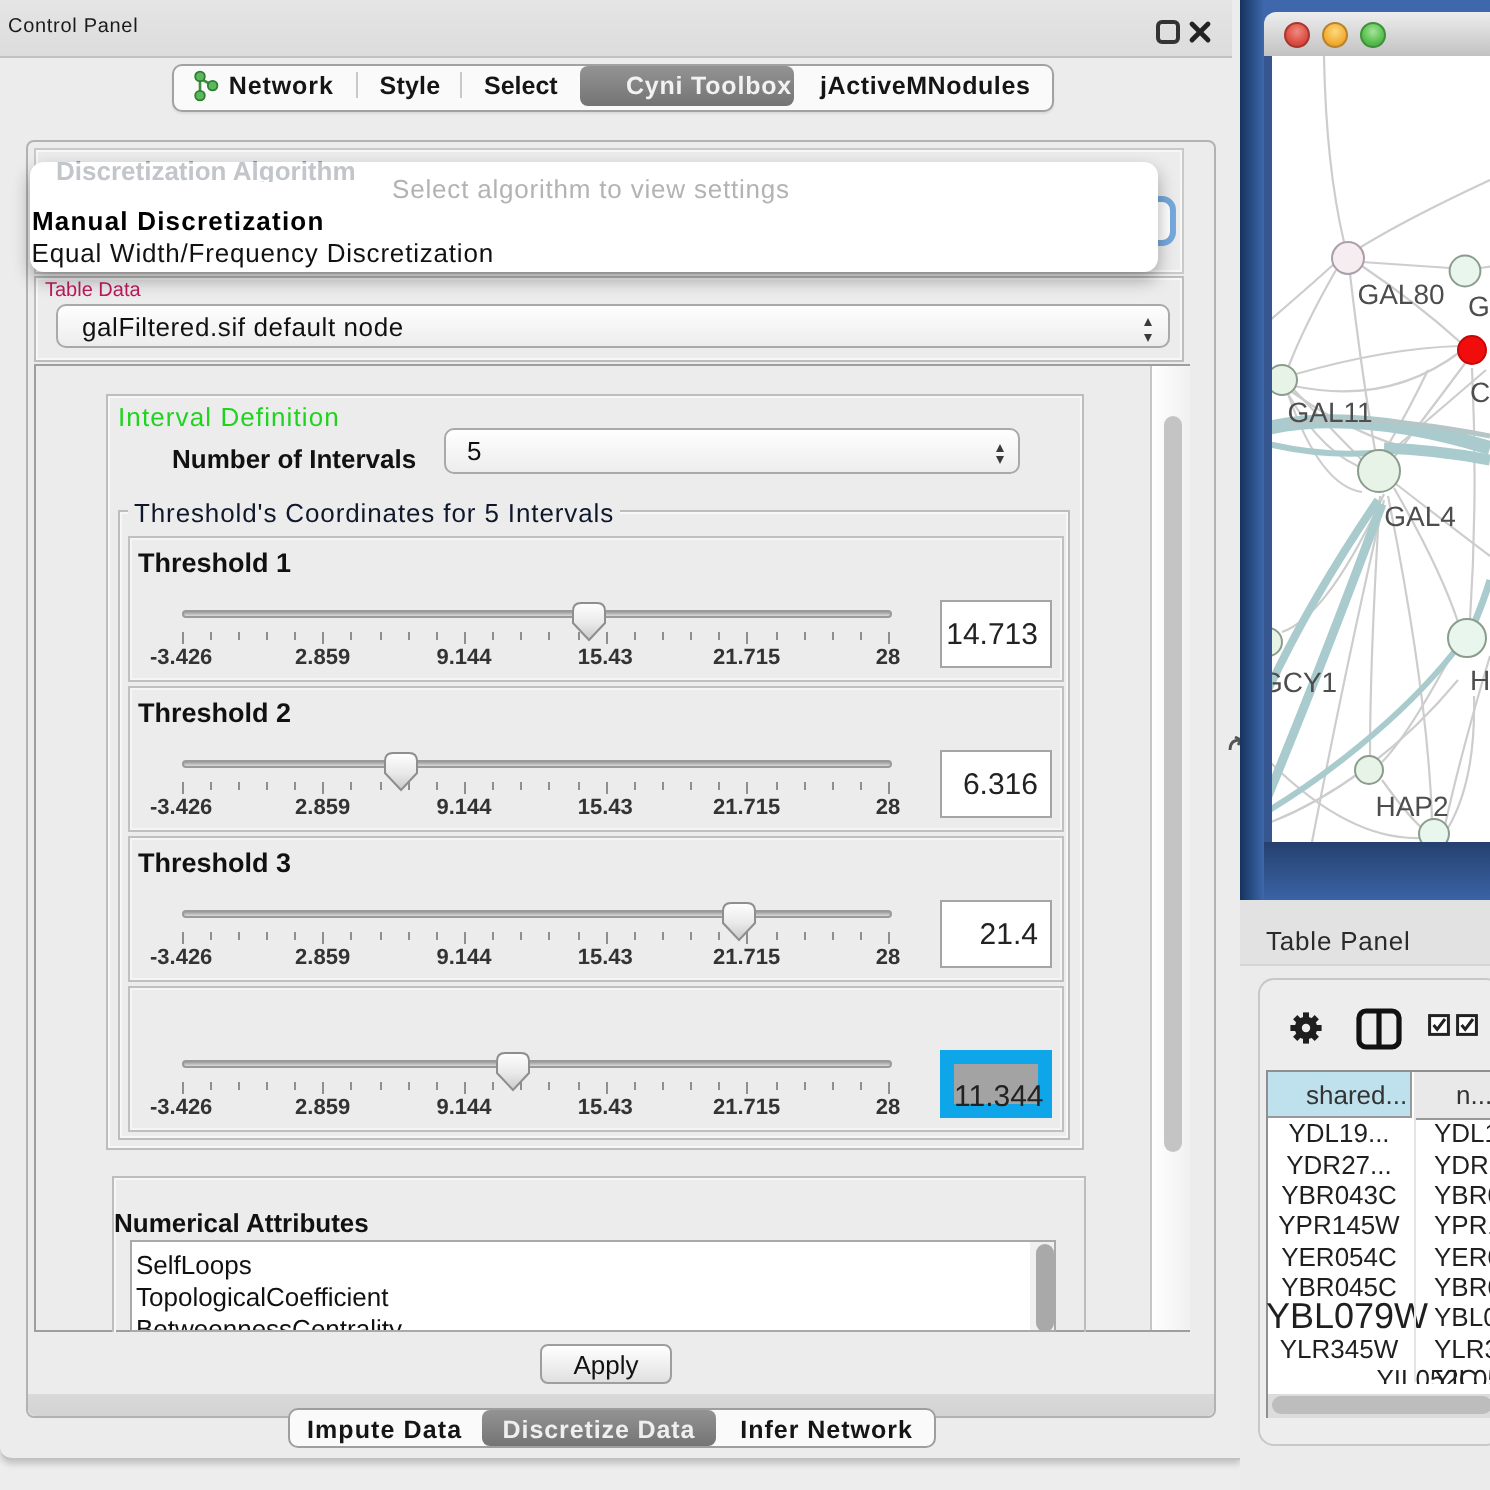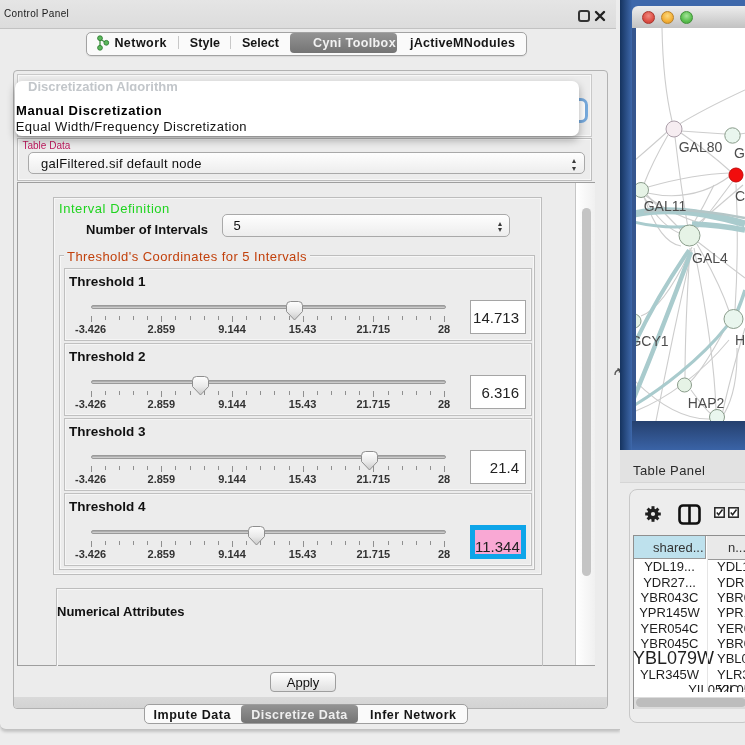--- a/index.html
+++ b/index.html
@@ -54,21 +54,21 @@
 <div class="abs" style="left:53px;top:197px;width:489px;height:378px;border:1px solid #BDBDBD;box-shadow:inset 0 0 0 1px #F7F7F7;box-sizing:border-box;"></div>
 <div class="abs" style="left:56px;top:201px;background:#ECECEC;padding:0 3px;font-size:13px;letter-spacing:0.55px;color:#1FD41F;">Interval Definition</div>
 
 <div class="abs" style="left:86px;top:221.5px;font-size:13px;font-weight:bold;color:#111;">Number of Intervals</div>
 <div class="abs" style="left:222px;top:214px;width:288px;height:22.5px;background:linear-gradient(180deg,#FEFEFE,#EDEDED);border:1px solid #A9A9A9;border-radius:5px;box-sizing:border-box;"></div>
 <div class="abs" style="left:233.5px;top:218px;font-size:13px;color:#111;">5</div>
 <div class="abs" style="left:498px;top:221.5px;width:0;height:0;border-left:2.8px solid transparent;border-right:2.8px solid transparent;border-bottom:4.2px solid #3A3A3A;"></div>
 <div class="abs" style="left:498px;top:228px;width:0;height:0;border-left:2.8px solid transparent;border-right:2.8px solid transparent;border-top:4.2px solid #3A3A3A;"></div>
 
 <div class="abs" style="left:59.3px;top:255px;width:475.5px;height:315px;border:1px solid #BDBDBD;box-shadow:inset 0 0 0 1px #F7F7F7;box-sizing:border-box;"></div>
-<div class="abs" style="left:64px;top:248.5px;background:#ECECEC;padding:0 3px;font-size:13px;letter-spacing:0.44px;color:#c2410c;">Threshold's Coordinates for 5 Intervals</div>
+<div class="abs" style="left:64px;top:248.5px;background:#ECECEC;padding:0 3px;font-size:13px;letter-spacing:0.44px;color:#0f172a;">Threshold's Coordinates for 5 Intervals</div>
 
 <div style="position:absolute;left:63.5px;top:267.5px;width:468.5px;height:73px;border:1px solid #C0C0C0;box-shadow:inset 0 0 0 1px #F5F5F5;background:#ECECEC;box-sizing:border-box;"></div>
 <div style="position:absolute;left:69px;top:273.5px;width:200px;height:15px;font-size:13.5px;font-weight:bold;color:#111;">Threshold 1</div>
 <div style="position:absolute;left:90.6px;top:304.5px;width:353.4px;height:2.5px;background:linear-gradient(180deg,#9E9E9E,#DADADA);border:1px solid #9A9A9A;border-radius:3px;"></div>
 <div style="position:absolute;left:90.6px;top:315.5px;width:1px;height:6px;background:#8F8F8F;"></div>
     <div style="position:absolute;left:104.7px;top:315.5px;width:1px;height:4.5px;background:#8F8F8F;"></div>
     <div style="position:absolute;left:118.9px;top:315.5px;width:1px;height:4.5px;background:#8F8F8F;"></div>
     <div style="position:absolute;left:133.0px;top:315.5px;width:1px;height:4.5px;background:#8F8F8F;"></div>
     <div style="position:absolute;left:147.1px;top:315.5px;width:1px;height:4.5px;background:#8F8F8F;"></div>
     <div style="position:absolute;left:161.3px;top:315.5px;width:1px;height:6px;background:#8F8F8F;"></div>
@@ -195,21 +195,20 @@
         <linearGradient id="thg417" x1="0" y1="0" x2="0" y2="1">
           <stop offset="0" stop-color="#FEFEFE"></stop>
           <stop offset="0.55" stop-color="#E9E9E9"></stop>
           <stop offset="1" stop-color="#C9C9C9"></stop>
         </linearGradient>
       </defs>
 <path d="M4.5,0.5 L12.5,0.5 Q16.5,0.5 16.5,4.5 L16.5,10.5 L8.5,19 L0.5,10.5 L0.5,4.5 Q0.5,0.5 4.5,0.5 Z" fill="url(#thg417)" stroke="#8E8E8E" stroke-width="1"></path>
     </svg>
 <div style="position:absolute;left:470px;top:450.2px;width:56px;height:34px;background:#FFF;border:1px solid #A5A5A5;font-size:15px;color:#222;text-align:right;line-height:34px;padding-right:6px;box-sizing:border-box;">21.4</div>
 <div style="position:absolute;left:63.5px;top:492.5px;width:468.5px;height:73px;border:1px solid #C0C0C0;box-shadow:inset 0 0 0 1px #F5F5F5;background:#ECECEC;box-sizing:border-box;"></div>
-<div style="position:absolute;left:69px;top:498.5px;width:200px;height:15px;font-size:13.5px;font-weight:bold;color:#111;">Threshold 4</div>
 <div style="position:absolute;left:90.6px;top:529.5px;width:353.4px;height:2.5px;background:linear-gradient(180deg,#9E9E9E,#DADADA);border:1px solid #9A9A9A;border-radius:3px;"></div>
 <div style="position:absolute;left:90.6px;top:540.5px;width:1px;height:6px;background:#8F8F8F;"></div>
     <div style="position:absolute;left:104.7px;top:540.5px;width:1px;height:4.5px;background:#8F8F8F;"></div>
     <div style="position:absolute;left:118.9px;top:540.5px;width:1px;height:4.5px;background:#8F8F8F;"></div>
     <div style="position:absolute;left:133.0px;top:540.5px;width:1px;height:4.5px;background:#8F8F8F;"></div>
     <div style="position:absolute;left:147.1px;top:540.5px;width:1px;height:4.5px;background:#8F8F8F;"></div>
     <div style="position:absolute;left:161.3px;top:540.5px;width:1px;height:6px;background:#8F8F8F;"></div>
     <div style="position:absolute;left:175.4px;top:540.5px;width:1px;height:4.5px;background:#8F8F8F;"></div>
     <div style="position:absolute;left:189.6px;top:540.5px;width:1px;height:4.5px;background:#8F8F8F;"></div>
     <div style="position:absolute;left:203.7px;top:540.5px;width:1px;height:4.5px;background:#8F8F8F;"></div>
@@ -239,24 +238,31 @@
 <svg style="position:absolute;left:248.2px;top:525.5px;" width="17" height="20" viewBox="0 0 17 20">
 <defs>
         <linearGradient id="thg492" x1="0" y1="0" x2="0" y2="1">
           <stop offset="0" stop-color="#FEFEFE"></stop>
           <stop offset="0.55" stop-color="#E9E9E9"></stop>
           <stop offset="1" stop-color="#C9C9C9"></stop>
         </linearGradient>
       </defs>
 <path d="M4.5,0.5 L12.5,0.5 Q16.5,0.5 16.5,4.5 L16.5,10.5 L8.5,19 L0.5,10.5 L0.5,4.5 Q0.5,0.5 4.5,0.5 Z" fill="url(#thg492)" stroke="#8E8E8E" stroke-width="1"></path>
     </svg>
-<div style="position:absolute;left:470px;top:525.2px;width:56px;height:34px;background:#f9a8d4;border:5px solid #0ea5e9;font-size:15px;color:#222;text-align:right;line-height:34px;padding-right:6px;box-sizing:border-box;">11.344</div>
+<div style="position:absolute;left:470px;top:525.2px;width:56px;height:34px;background:#a3a3a3;border:7px solid #0ea5e9;font-size:15px;color:#222;text-align:right;line-height:34px;padding-right:6px;box-sizing:border-box;">11.344</div>
 
 <div class="abs" style="left:55.6px;top:588px;width:487px;height:78px;border:1px solid #BDBDBD;border-bottom:none;box-shadow:inset 1px 1px 0 0 #F7F7F7;box-sizing:border-box;"></div>
 <div class="abs" style="left:57px;top:603.5px;font-size:13px;font-weight:bold;color:#111;">Numerical Attributes</div>
+<div class="abs" style="left:65px;top:620px;width:463px;height:46px;background:#FFF;border:1px solid #A9A9A9;box-sizing:border-box;overflow:hidden;">
+  <div style="position:absolute;left:2px;top:3.5px;font-size:13px;color:#111;">SelfLoops</div>
+  <div style="position:absolute;left:2px;top:19.8px;font-size:13px;color:#111;">TopologicalCoefficient</div>
+  <div style="position:absolute;left:2px;top:36.1px;font-size:13px;color:#111;">BetweennessCentrality</div>
+  <div style="position:absolute;left:449px;top:0;width:14px;height:46px;background:#F0F0F0;"></div>
+  <div style="position:absolute;left:452px;top:0.5px;width:9px;height:44px;background:#A9A9A9;border-radius:5px;"></div>
+</div>
 
 <div class="abs" style="left:270px;top:672px;width:66px;height:20px;background:linear-gradient(180deg,#FFFFFF,#E0E0E0);border:1px solid #9E9E9E;border-radius:4px;font-size:13px;color:#111;text-align:center;line-height:19px;box-sizing:border-box;">Apply</div>
 
 <div class="abs" style="left:143.8px;top:704px;width:323.8px;height:20px;background:#FAFAFA;border:1px solid #9E9E9E;border-radius:5px;box-sizing:border-box;"></div>
 <div class="abs" style="left:240.7px;top:705px;width:117.6px;height:18px;background:linear-gradient(180deg,#939393,#747474);border-radius:4px;"></div>
 <div class="abs" style="left:143.8px;top:707.5px;width:97px;font-size:12.5px;font-weight:bold;letter-spacing:0.55px;color:#151515;text-align:center;">Impute Data</div>
 <div class="abs" style="left:240.7px;top:707.5px;width:117.6px;font-size:12.5px;font-weight:bold;letter-spacing:0.45px;color:#EFEFEF;text-align:center;">Discretize Data</div>
 <div class="abs" style="left:358.3px;top:707.5px;width:110px;font-size:12.5px;font-weight:bold;letter-spacing:0.5px;color:#151515;text-align:center;">Infer Network</div>
 
 <svg class="abs" style="left:614px;top:368px;" width="7" height="8" viewBox="0 0 7 8">
@@ -389,15 +395,16 @@
 <div style="position:absolute;left:633px;top:682.1px;width:73px;height:15.35px;font-size:13px;color:#1F1F1F;text-align:center;line-height:15.35px;margin-left:44px;">YIL052C</div>
 <div style="position:absolute;left:717px;top:682.1px;width:34px;height:15.35px;font-size:13px;color:#1F1F1F;line-height:15.35px;">YIL05</div>
 <div class="abs" style="left:706.5px;top:559px;width:1px;height:132px;background:#E5E5E5;"></div>
 <div class="abs" style="left:634px;top:691.5px;width:111px;height:5px;background:#FFF;"></div>
 <div class="abs" style="left:634px;top:696.5px;width:111px;height:12px;background:#DCDCDC;"></div>
 <div class="abs" style="left:636px;top:698px;width:110px;height:9px;background:#BDBDBD;border-radius:5px;"></div>
 
 <div class="abs" style="left:15px;top:80.5px;width:563.5px;height:55px;background:#FFFFFF;border-radius:7px;box-shadow:0 4px 9px rgba(0,0,0,0.32);"></div>
 <div class="abs" style="left:28px;top:77px;height:4px;overflow:hidden;z-index:6;"><span style="font-size:13px;font-weight:bold;color:#777;">Discretization Algorithm</span></div>
 <div class="abs" style="left:28px;top:81px;height:10px;overflow:hidden;z-index:6;"><span style="display:inline-block;position:relative;top:-4px;font-size:13px;font-weight:bold;color:#C2C6CA;">Discretization Algorithm</span></div>
+<div class="abs" style="left:99.5px;top:87px;width:392px;font-size:13px;letter-spacing:0.4px;color:#B3B3B3;text-align:center;z-index:5;">Select algorithm to view settings</div>
 <div class="abs" style="left:16px;top:103px;font-size:13px;font-weight:bold;letter-spacing:0.6px;color:#000;z-index:5;">Manual Discretization</div>
 <div class="abs" style="left:15.8px;top:118.5px;font-size:13px;letter-spacing:0.4px;color:#111;z-index:5;">Equal Width/Frequency Discretization</div>
 
 </div>
 </body></html>

